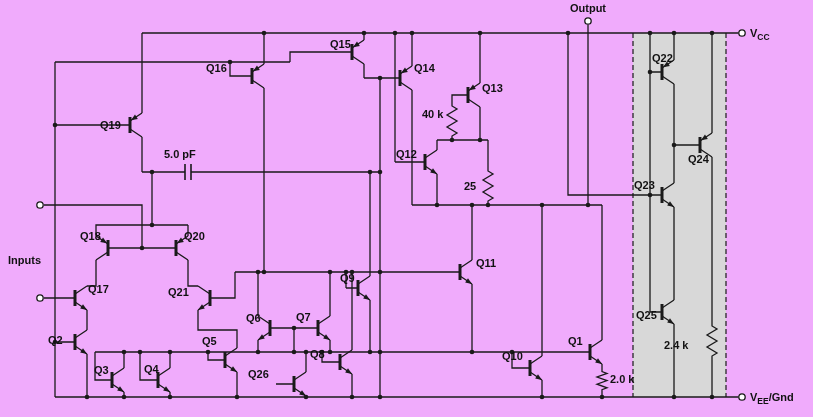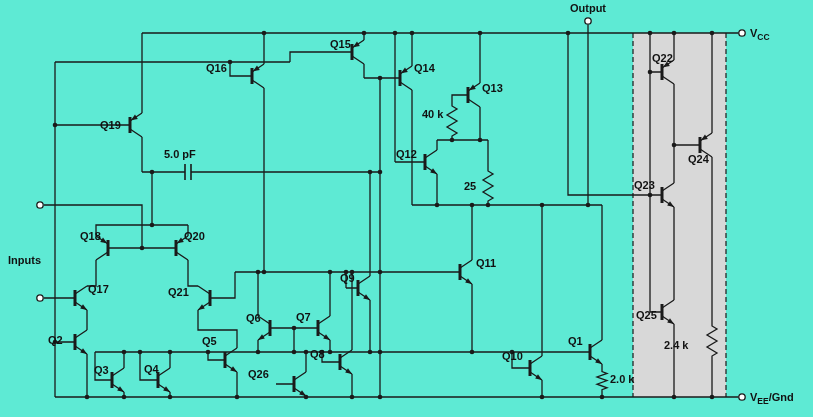--- a/index.html
+++ b/index.html
@@ -1,16 +1,16 @@
 <!DOCTYPE html>
 <html><head>
 <meta charset="utf-8">
 <style>
   html,body{margin:0;padding:0;background:#fff;}
-  .page{position:relative;width:813px;height:417px;background:#5eead4;overflow:hidden;}
+  .page{position:relative;width:813px;height:417px;background:#f0abfc;overflow:hidden;}
   svg{position:absolute;left:0;top:0;}
   .wire{stroke:#1a1a1a;stroke-width:1.3;fill:none;}
   .rail{stroke:#1a1a1a;stroke-width:1.5;fill:none;}
   .dash{stroke:#1a1a1a;stroke-width:1.2;fill:none;stroke-dasharray:5 3;}
   .tl{stroke:#1a1a1a;stroke-width:1.3;fill:none;}
   .tb{stroke:#1a1a1a;stroke-width:3;fill:none;}
   .ar{fill:#1a1a1a;stroke:none;}
   .dot{fill:#1a1a1a;}
   .term{fill:#fff;stroke:#1a1a1a;stroke-width:1.3;}
   .plate{stroke:#1a1a1a;stroke-width:1.6;fill:none;}

